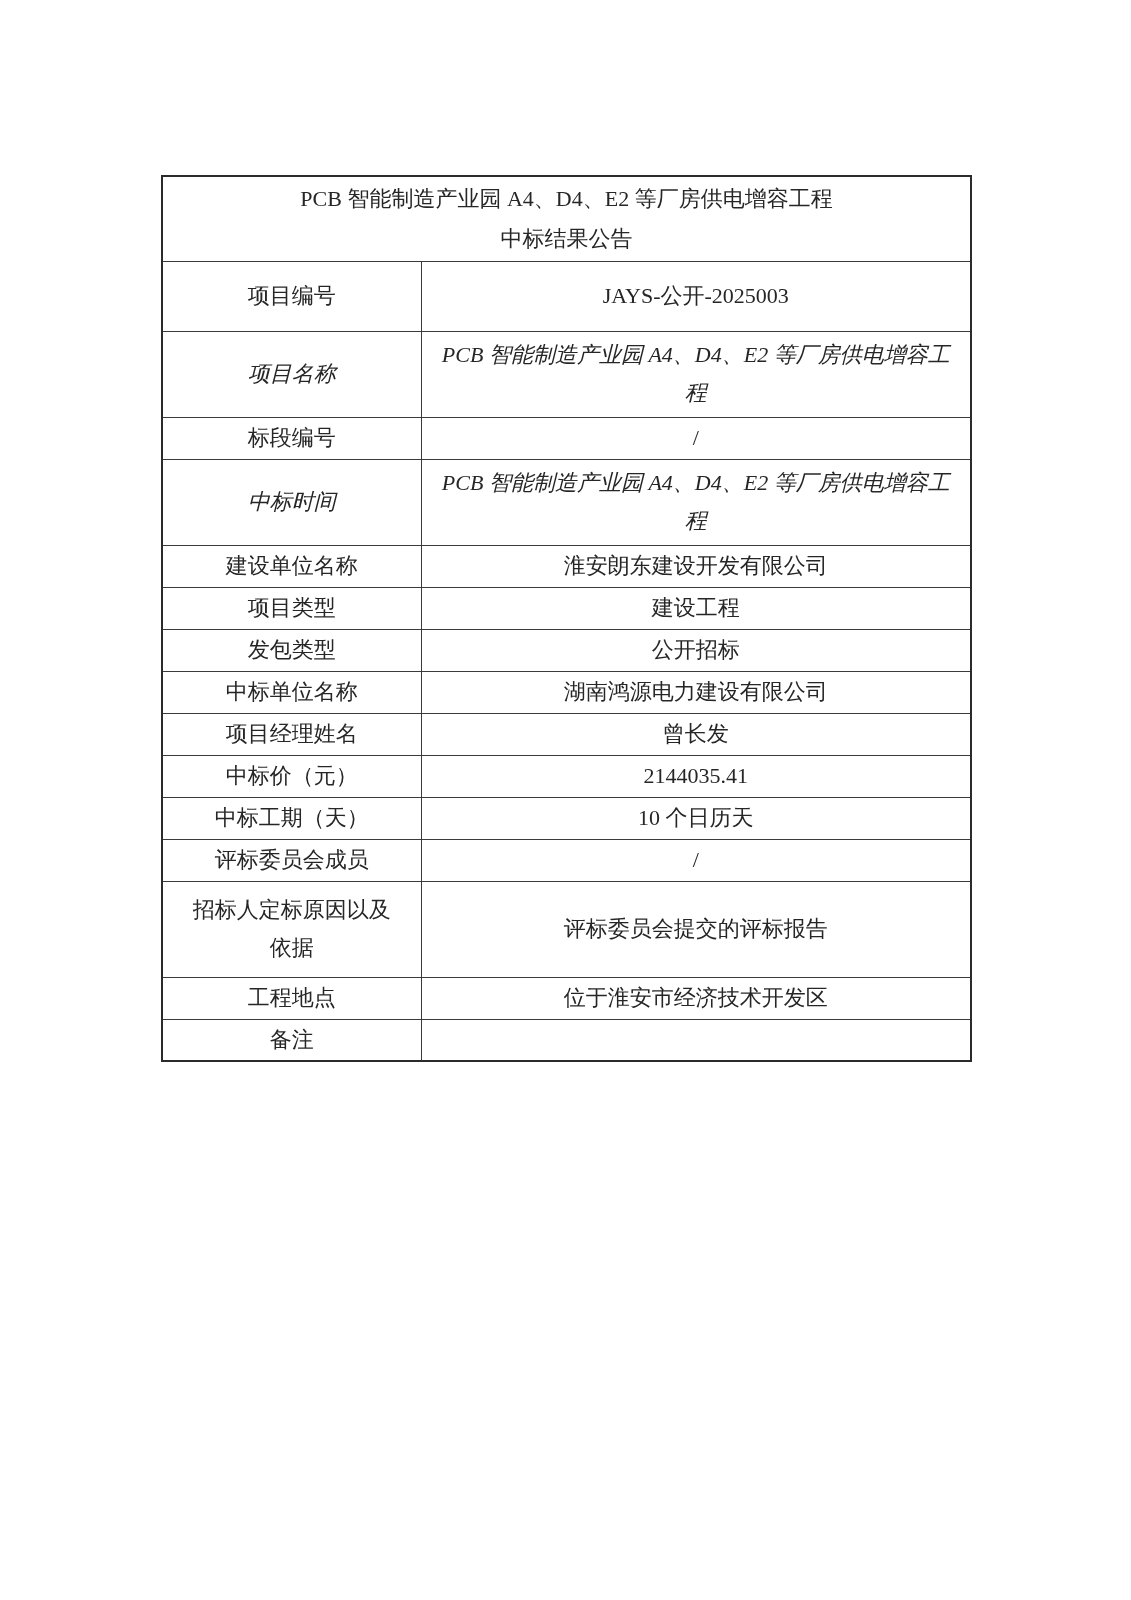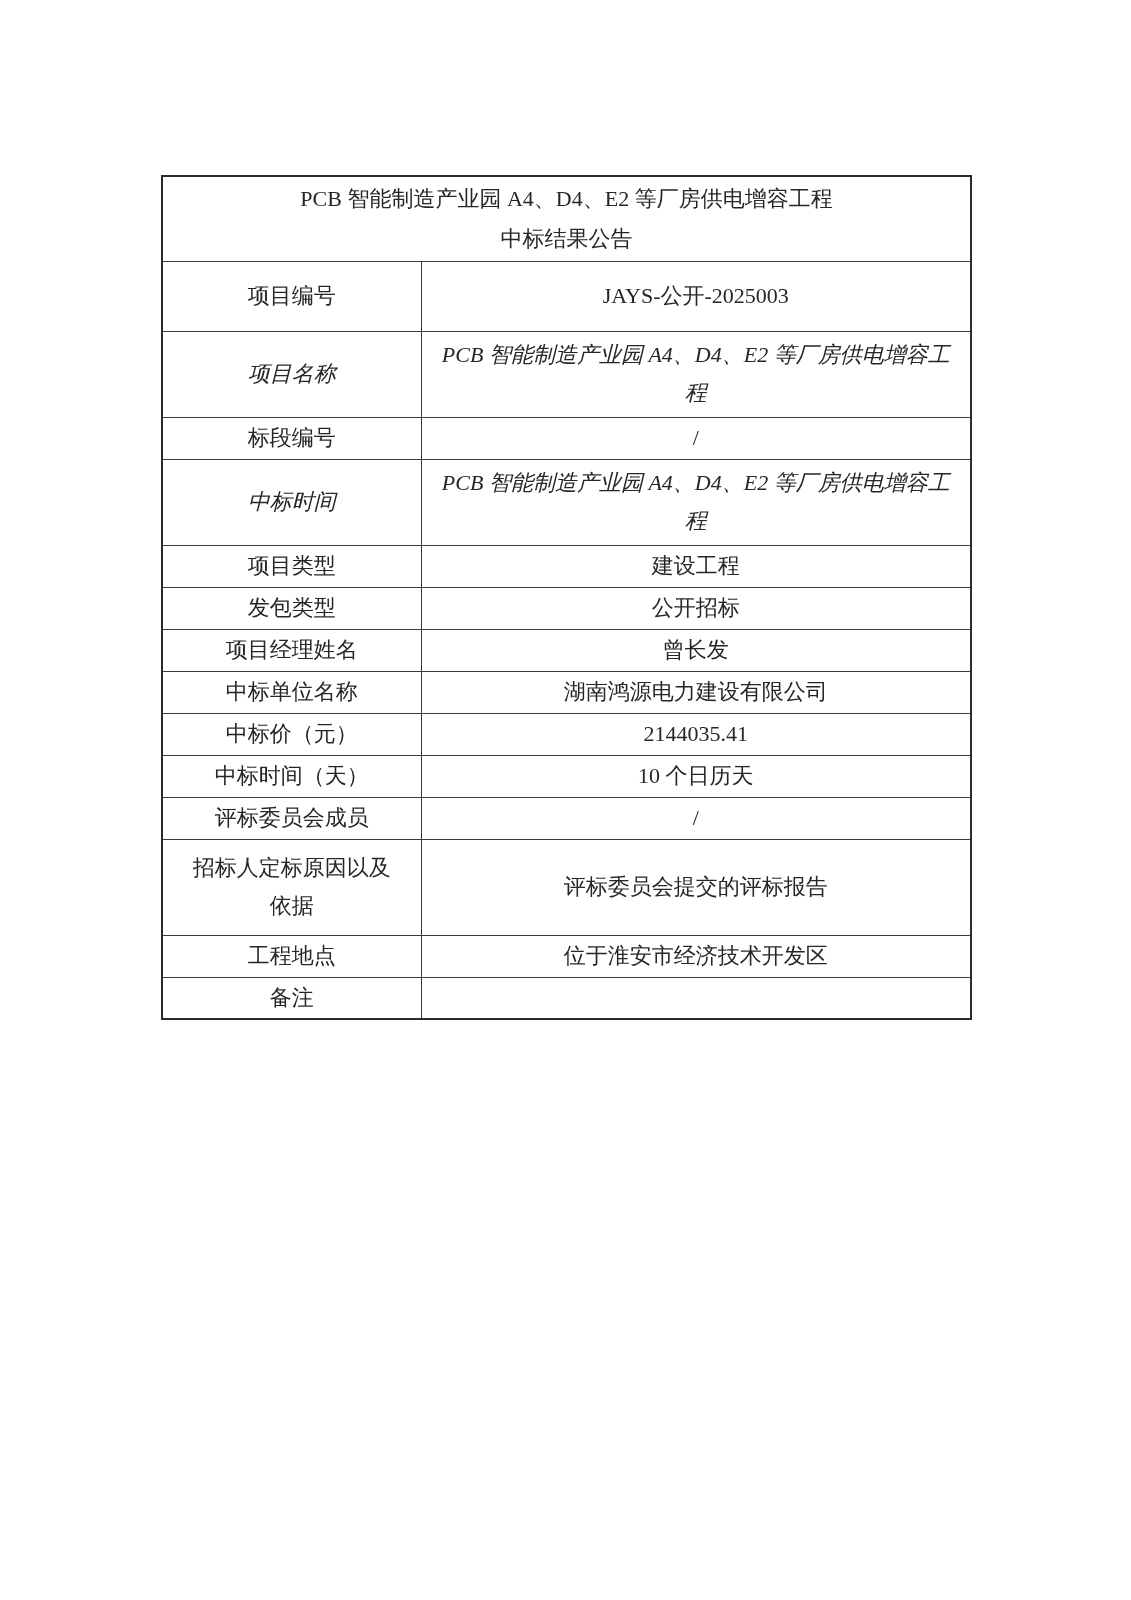--- a/index.html
+++ b/index.html
@@ -79,41 +79,45 @@
       </tr>
       <tr class="rh-s">
         <td class="label-cell">标段编号</td>
         <td class="value-cell">/</td>
       </tr>
       <tr class="rh-l">
         <td class="label-cell">中标时间</td>
         <td class="value-cell">PCB 智能制造产业园 A4、D4、E2 等厂房供电增容工程</td>
       </tr>
       <tr class="rh-s">
+        <td class="label-cell">建设单位名称</td>
+        <td class="value-cell">淮安朗东建设开发有限公司</td>
+      </tr>
+      <tr class="rh-s">
         <td class="label-cell">项目类型</td>
         <td class="value-cell">建设工程</td>
       </tr>
       <tr class="rh-s">
         <td class="label-cell">发包类型</td>
         <td class="value-cell">公开招标</td>
       </tr>
       <tr class="rh-s">
+        <td class="label-cell">中标单位名称</td>
+        <td class="value-cell">湖南鸿源电力建设有限公司</td>
+      </tr>
+      <tr class="rh-s">
         <td class="label-cell">项目经理姓名</td>
         <td class="value-cell">曾长发</td>
-      </tr>
-      <tr class="rh-s">
-        <td class="label-cell">中标单位名称</td>
-        <td class="value-cell">湖南鸿源电力建设有限公司</td>
       </tr>
       <tr class="rh-s">
         <td class="label-cell">中标价（元）</td>
         <td class="value-cell">2144035.41</td>
       </tr>
       <tr class="rh-s">
-        <td class="label-cell">中标时间（天）</td>
+        <td class="label-cell">中标工期（天）</td>
         <td class="value-cell">10 个日历天</td>
       </tr>
       <tr class="rh-s">
         <td class="label-cell">评标委员会成员</td>
         <td class="value-cell">/</td>
       </tr>
       <tr class="rh-xl">
         <td class="label-cell">招标人定标原因以及依据</td>
         <td class="value-cell">评标委员会提交的评标报告</td>
       </tr>

